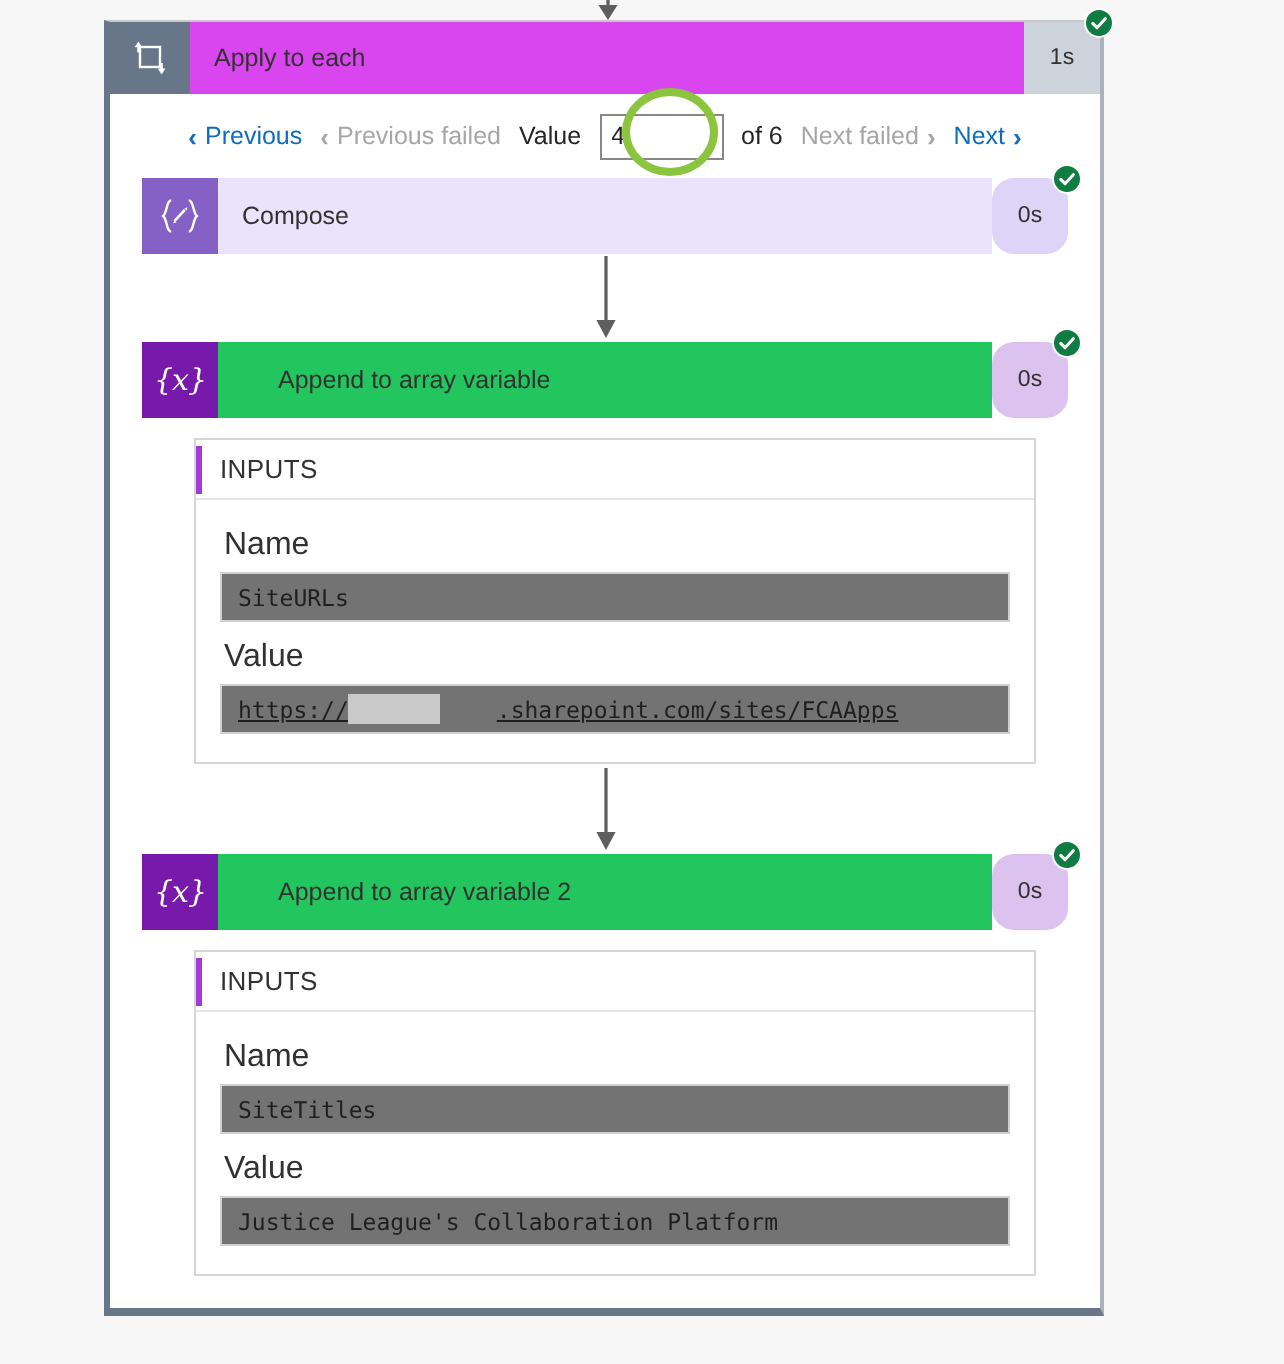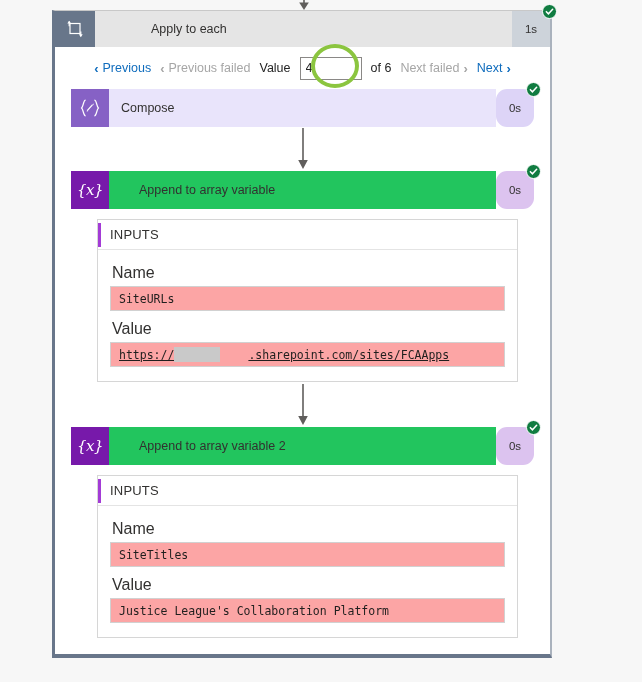--- a/index.html
+++ b/index.html
@@ -35,22 +35,21 @@
     border-left: 3px solid #68768a;
     border-bottom: 4px solid #68768a;
     border-right: 2px solid #aab2bd;
   }
 
   .scope-header {
     position: relative;
     display: flex;
     align-items: stretch;
     height: 36px;
-    background: #e5e5e5;
-    gap: 44px;
+    background: #d946ef;
   }
   .scope-icon {
     width: 40px;
     background: #68768a;
     display: flex; align-items: center; justify-content: center;
     flex: 0 0 40px;
   }
   .scope-title {
     flex: 1 1 auto;
     display: flex; align-items: center;
@@ -200,21 +199,21 @@
     letter-spacing: 0.2px;
   }
   .card-body { padding: 10px 12px 14px 12px; }
   .field-label {
     font-size: 16px;
     color: #323130;
     margin: 4px 0 4px 2px;
   }
   .field-box {
     border: 1px solid #d1d1d1;
-    background: #fca5a5;
+    background: #737373;
     min-height: 25px;
     display: flex;
     align-items: center;
     padding: 3px 8px;
     font-family: "DejaVu Sans Mono", monospace;
     font-size: 11.5px;
     color: #201f1e;
     white-space: nowrap;
     overflow: hidden;
   }

